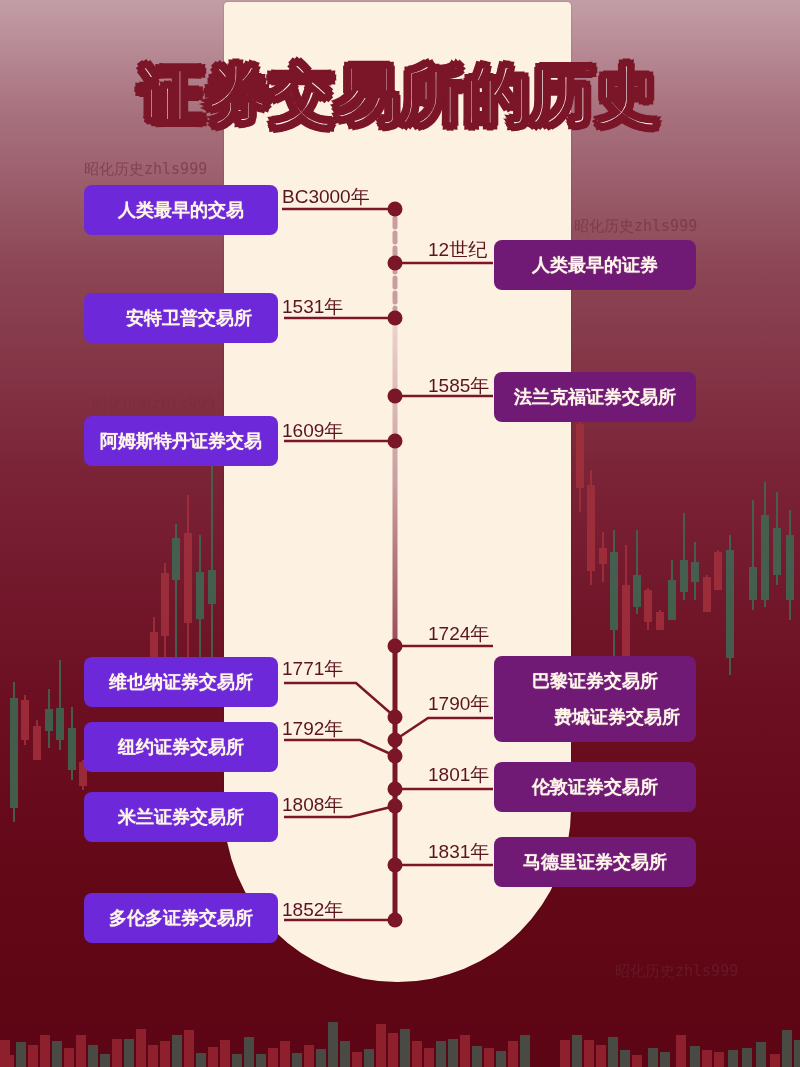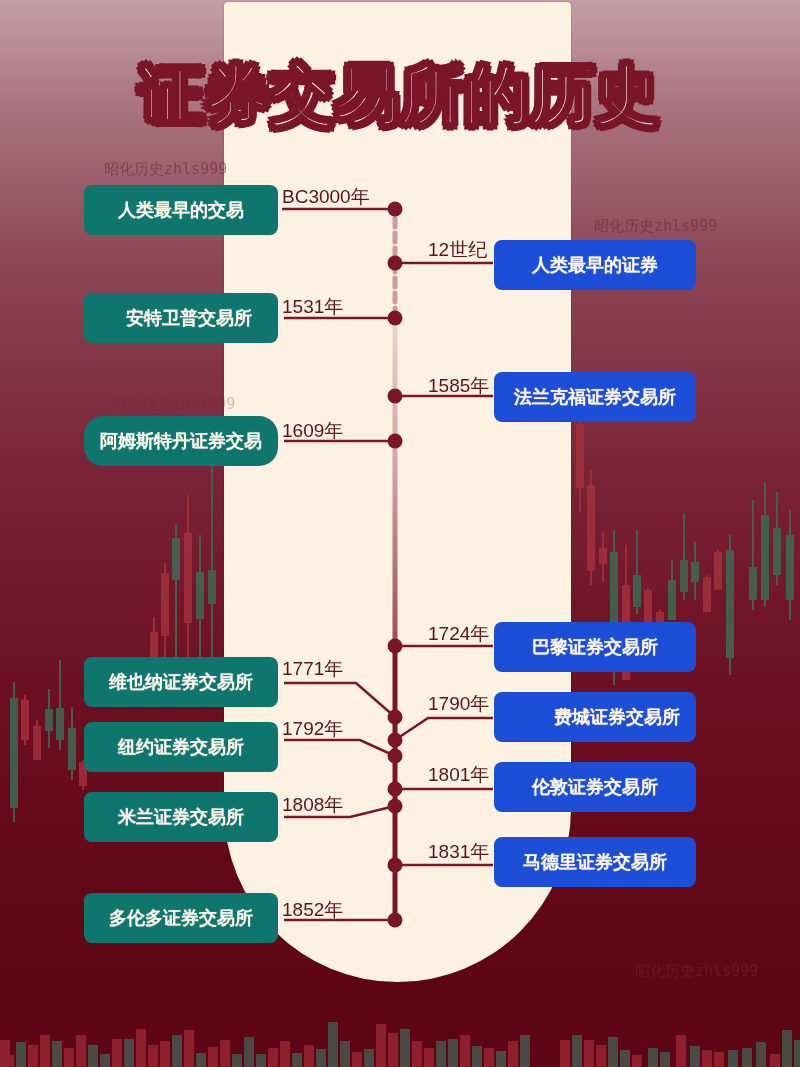--- a/index.html
+++ b/index.html
@@ -30,35 +30,34 @@
       3px 3px 0 #7b1628, -3px -3px 0 #7b1628, 3px -3px 0 #7b1628, -3px 3px 0 #7b1628,
       5px 0 0 #7b1628, -5px 0 0 #7b1628, 0 5px 0 #7b1628, 0 -5px 0 #7b1628,
       4px 4px 0 #7b1628, -4px -4px 0 #7b1628, 4px -4px 0 #7b1628, -4px 4px 0 #7b1628;
   }
   .watermark {
     position: absolute;
     font-family: "DejaVu Sans Mono", "Liberation Mono", monospace;
     font-size: 15px;
     color: rgba(110, 40, 55, 0.55);
     white-space: nowrap;
-    margin-left: 20px;
   }
   .timeline-svg { position: absolute; left: 0; top: 0; width: 800px; height: 1067px; }
   .box {
     position: absolute;
     height: 50px;
     border-radius: 8px;
     color: #fff5e8;
     font-size: 18px; font-weight: bold;
     display: flex; align-items: center; justify-content: center;
     text-shadow: 0 0 1px rgba(255,255,255,0.6);
     white-space: nowrap;
   }
-  .box.blue { background: #0f766e; left: 84px; width: 194px; }
-  .box.orange { background: #1d4ed8; left: 494px; width: 202px; }
+  .box.blue { background: #6d28d9; left: 84px; width: 194px; }
+  .box.orange { background: #701a75; left: 494px; width: 202px; }
   .year {
     position: absolute;
     font-family: "Liberation Sans", "DejaVu Sans", sans-serif;
     font-size: 19px;
     color: #5a1420;
     white-space: nowrap;
   }
 </style>
 </head>
 <body>
@@ -263,21 +262,21 @@
 <div class="box blue" style="top:185px;">
   <span>人类最早的交易</span>
 </div>
 
 <div class="year" style="left:282px; top:294px;">1531年</div>
 <div class="box blue" style="top:293px;padding-left:16px;">
   <span>安特卫普交易所</span>
 </div>
 
 <div class="year" style="left:282px; top:418px;">1609年</div>
-<div class="box blue" style="top:416px;border-radius:19px;">
+<div class="box blue" style="top:416px;">
   <span>阿姆斯特丹证券交易</span>
 </div>
 
 <div class="year" style="left:282px; top:656px;">1771年</div>
 <div class="box blue" style="top:657px;">
   <span>维也纳证券交易所</span>
 </div>
 
 <div class="year" style="left:282px; top:716px;">1792年</div>
 <div class="box blue" style="top:722px;">
@@ -298,21 +297,21 @@
 <div class="box orange" style="top:240px;">
   <span>人类最早的证券</span>
 </div>
 
 <div class="year" style="left:428px; top:373px;">1585年</div>
 <div class="box orange" style="top:372px;">
   <span>法兰克福证券交易所</span>
 </div>
 
 <div class="year" style="left:428px; top:621px;">1724年</div>
-<div class="box orange" style="top:622px;">
+<div class="box orange" style="top:656px;">
   <span>巴黎证券交易所</span>
 </div>
 
 <div class="year" style="left:428px; top:691px;">1790年</div>
 <div class="box orange" style="top:692px;padding-left:44px;">
   <span>费城证券交易所</span>
 </div>
 
 <div class="year" style="left:428px; top:762px;">1801年</div>
 <div class="box orange" style="top:762px;">

